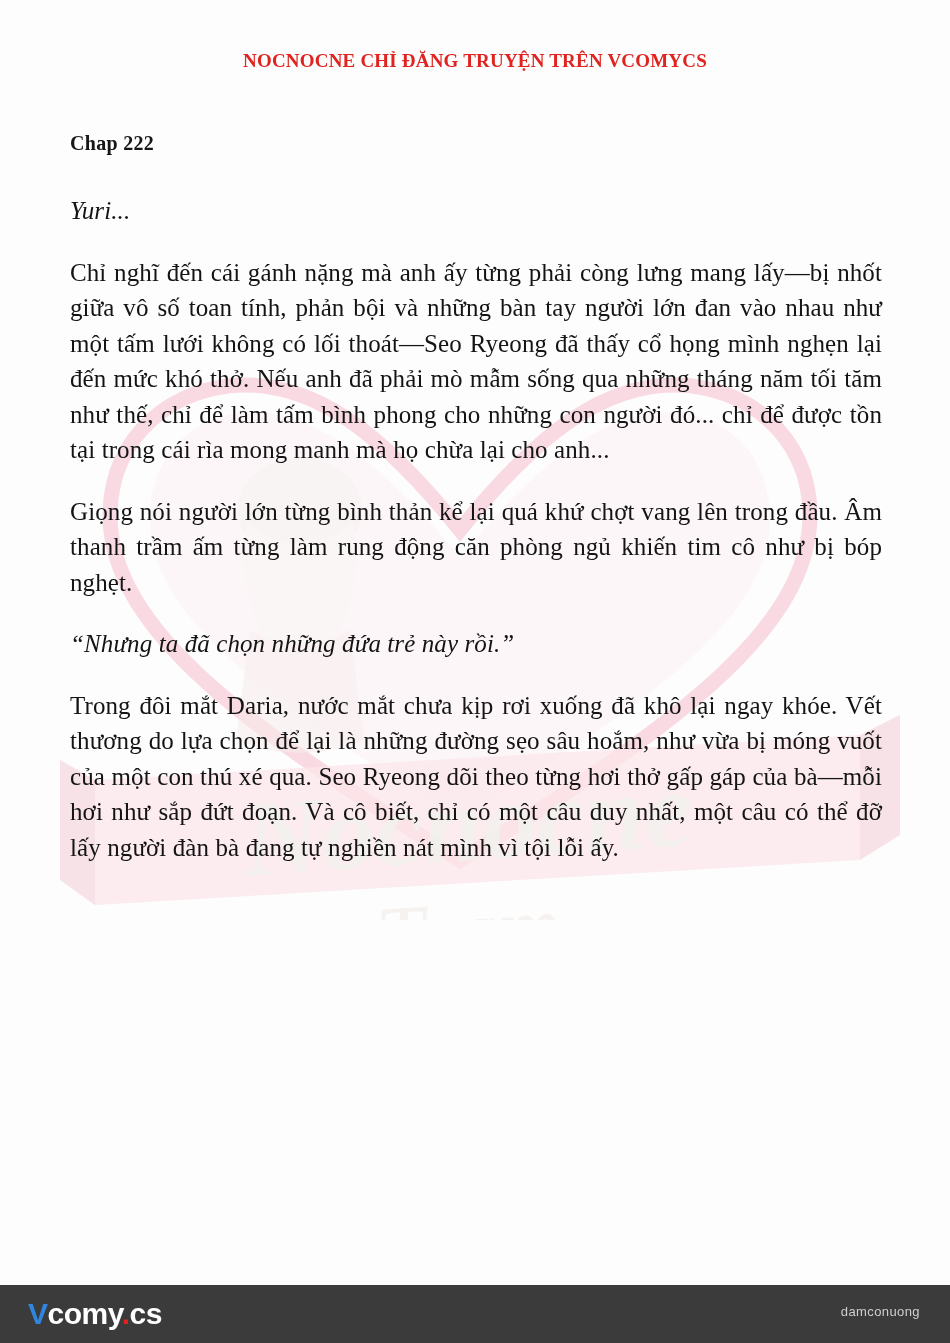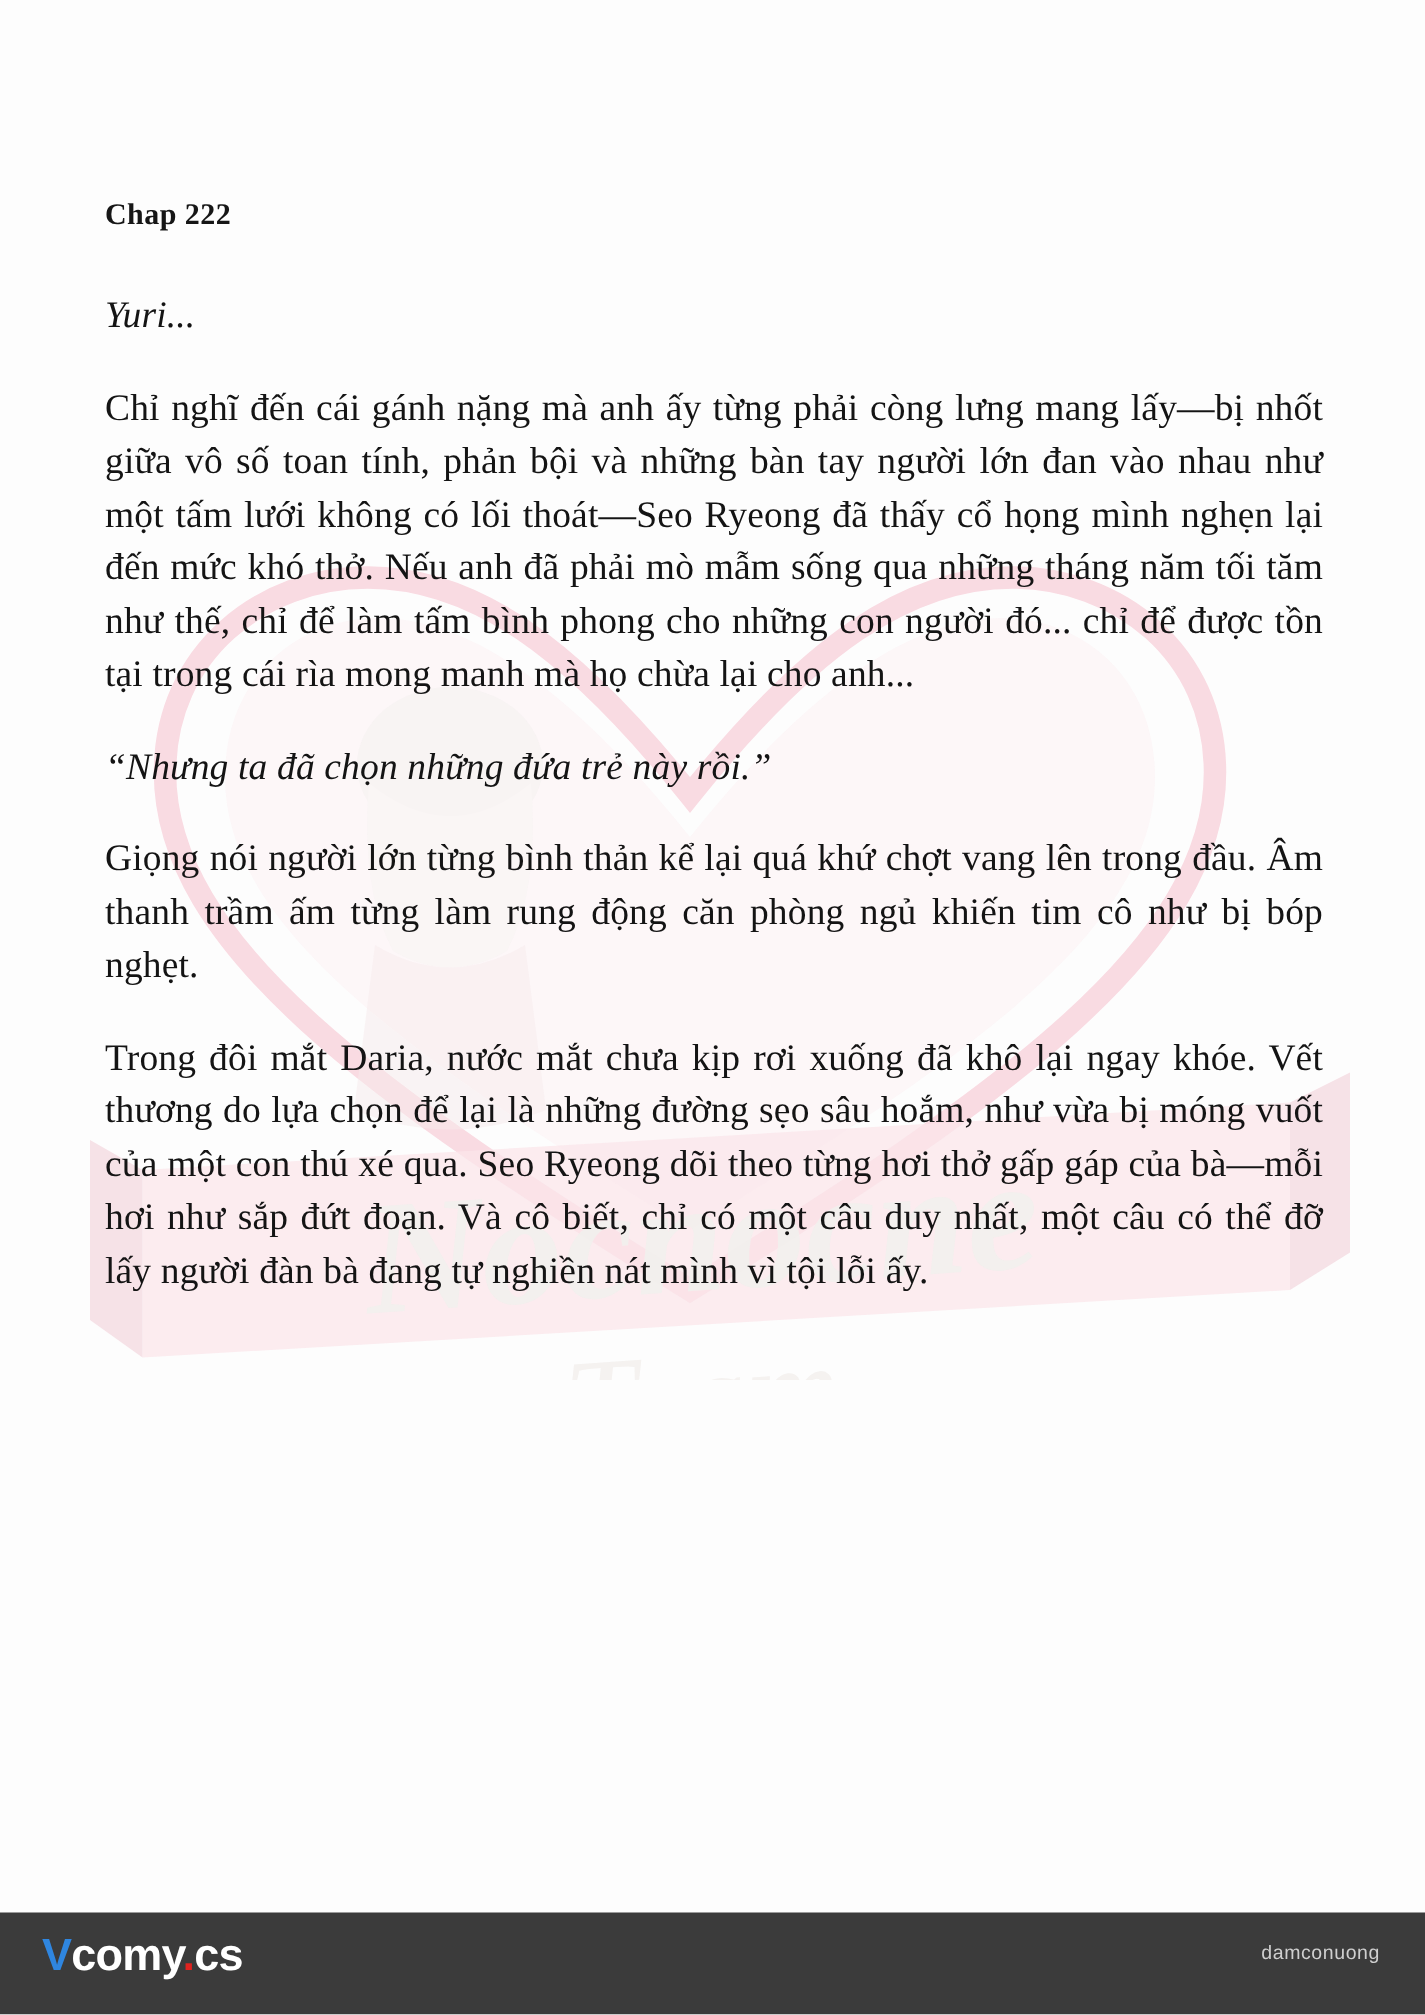--- a/index.html
+++ b/index.html
@@ -83,21 +83,21 @@
     text-align: left;
     font-style: italic;
   }
 
   
   .footer {
     position: absolute;
     left: 0;
     bottom: 0;
     width: 950px;
-    height: 68px;
+    height: 58px;
     background: #3b3b3b;
     z-index: 4;
     margin-top: 36px;
   }
   .footer-logo {
     position: absolute;
     left: 28px;
     top: 12px;
     font-family: "Liberation Sans", sans-serif;
     font-weight: bold;
@@ -143,28 +143,31 @@
         <path d="M95 480 L 860 435 L 860 560 L 95 605 Z" fill="#f8ccd6" opacity="0.75"></path>
         <path d="M95 480 L 60 460 L 60 580 L 95 605 Z" fill="#eab4c2" opacity="0.8"></path>
         <path d="M860 435 L 900 415 L 900 535 L 860 560 Z" fill="#eab4c2" opacity="0.8"></path>
 
         <text x="470" y="560" text-anchor="middle" font-family="Liberation Serif, serif" font-style="italic" font-weight="bold" font-size="108" fill="#e6e0db" opacity="0.95" transform="rotate(-4 470 560)">Nocnocne</text>
         <text x="470" y="660" text-anchor="middle" font-family="Liberation Serif, serif" font-style="italic" font-size="86" fill="#e9e3de" opacity="0.9" transform="rotate(-4 470 660)">Team</text>
       </g>
     </svg>
   </div>
 
+  <div class="header">
+    <span class="header-text">NOCNOCNE CHỈ ĐĂNG TRUYỆN TRÊN VCOMYCS</span>
+  </div>
 
   <div class="content">
     <div class="chapter-title">Chap 222</div>
 
     <p class="para short">Yuri...</p>
     <p class="para">Chỉ nghĩ đến cái gánh nặng mà anh ấy từng phải còng lưng mang lấy—bị nhốt giữa vô số toan tính, phản bội và những bàn tay người lớn đan vào nhau như một tấm lưới không có lối thoát—Seo Ryeong đã thấy cổ họng mình nghẹn lại đến mức khó thở. Nếu anh đã phải mò mẫm sống qua những tháng năm tối tăm như thế, chỉ để làm tấm bình phong cho những con người đó... chỉ để được tồn tại trong cái rìa mong manh mà họ chừa lại cho anh...</p>
+    <p class="para">Giọng nói người lớn từng bình thản kể lại quá khứ chợt vang lên trong đầu. Âm thanh trầm ấm từng làm rung động căn phòng ngủ khiến tim cô như bị bóp nghẹt.</p>
     <p class="para short">“Nhưng ta đã chọn những đứa trẻ này rồi.”</p>
-    <p class="para">Giọng nói người lớn từng bình thản kể lại quá khứ chợt vang lên trong đầu. Âm thanh trầm ấm từng làm rung động căn phòng ngủ khiến tim cô như bị bóp nghẹt.</p>
     <p class="para">Trong đôi mắt Daria, nước mắt chưa kịp rơi xuống đã khô lại ngay khóe. Vết thương do lựa chọn để lại là những đường sẹo sâu hoắm, như vừa bị móng vuốt của một con thú xé qua. Seo Ryeong dõi theo từng hơi thở gấp gáp của bà—mỗi hơi như sắp đứt đoạn. Và cô biết, chỉ có một câu duy nhất, một câu có thể đỡ lấy người đàn bà đang tự nghiền nát mình vì tội lỗi ấy.</p>
   </div>
 
   <div class="footer">
     <div class="footer-logo">
       <span class="v">V</span><span>comy</span><span class="dot">.</span><span>cs</span>
     </div>
     <div class="footer-right">damconuong</div>
   </div>
 

